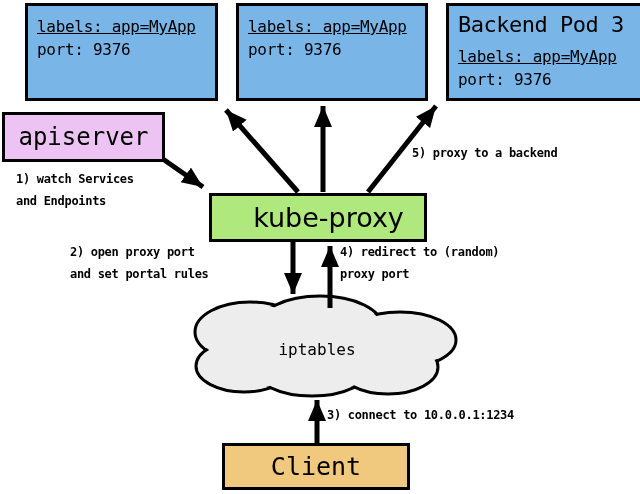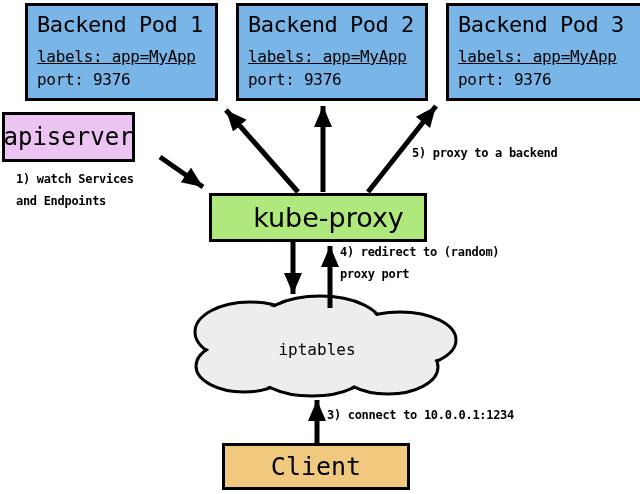--- a/index.html
+++ b/index.html
@@ -51,21 +51,21 @@
   }
   .pod-line {
     font-size: 16px;
     letter-spacing: -0.3px;
     line-height: 23px;
     display: block;
   }
   .pod-line.first { margin-top: 5px; text-decoration: underline; }
   .apiserver {
     left: 2px; top: 112px;
-    width: 133px; height: 50px;
+    width: 163px; height: 50px;
     background: var(--apiserver_fill);
     display: flex; align-items: center; justify-content: center;
     font-size: 24px;
   }
   .kube-proxy {
     left: 209px; top: 193px;
     width: 218px; height: 49px;
     background: var(--kube_proxy_fill);
     display: flex; align-items: center; justify-content: center;
     font-family: "DejaVu Sans", sans-serif;
@@ -136,26 +136,24 @@
       <line x1="298" y1="192" x2="226" y2="110" marker-end="url(#ah)"></line>
       <line x1="323" y1="192" x2="323" y2="106" marker-end="url(#ah)"></line>
       <line x1="368" y1="192" x2="436" y2="106" marker-end="url(#ah)"></line>
       <line x1="293" y1="241" x2="293" y2="294" marker-end="url(#ah)"></line>
       <line x1="330" y1="308" x2="330" y2="246" marker-end="url(#ah)"></line>
       <line x1="317" y1="444" x2="317" y2="400" marker-end="url(#ah)"></line>
     </g>
   </svg>
 
   <div class="box pod pod-1">
-    <span class="pod-title">Backend Pod 1</span>
     <span class="pod-line first">labels: app=MyApp</span>
     <span class="pod-line">port: 9376</span>
   </div>
   <div class="box pod pod-2">
-    <span class="pod-title">Backend Pod 2</span>
     <span class="pod-line first">labels: app=MyApp</span>
     <span class="pod-line">port: 9376</span>
   </div>
   <div class="box pod pod-3">
     <span class="pod-title">Backend Pod 3</span>
     <span class="pod-line first">labels: app=MyApp</span>
     <span class="pod-line">port: 9376</span>
   </div>
 
   <div class="box apiserver">
@@ -166,20 +164,24 @@
   </div>
   <div class="cloud-label">iptables</div>
   <div class="box client">
     <span>Client</span>
   </div>
 
   <div class="step step-1">
     <div>1) watch Services</div>
     <div>and Endpoints</div>
   </div>
+  <div class="step step-2">
+    <div>2) open proxy port</div>
+    <div>and set portal rules</div>
+  </div>
   <div class="step step-3">
     <div>3) connect to 10.0.0.1:1234</div>
   </div>
   <div class="step step-4">
     <div>4) redirect to (random)</div>
     <div>proxy port</div>
   </div>
   <div class="step step-5">
     <div>5) proxy to a backend</div>
   </div>

